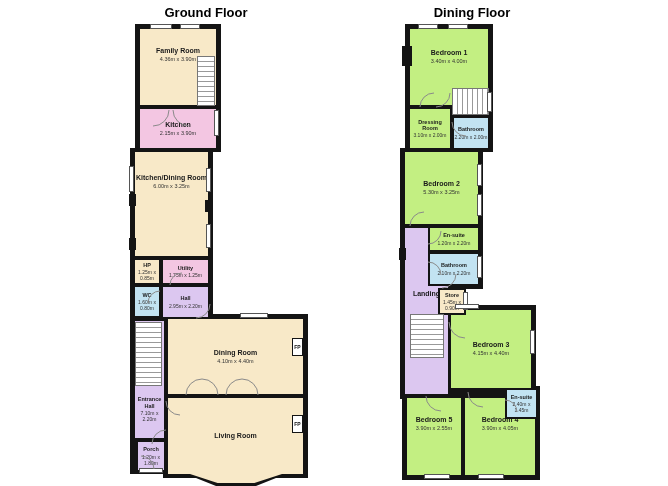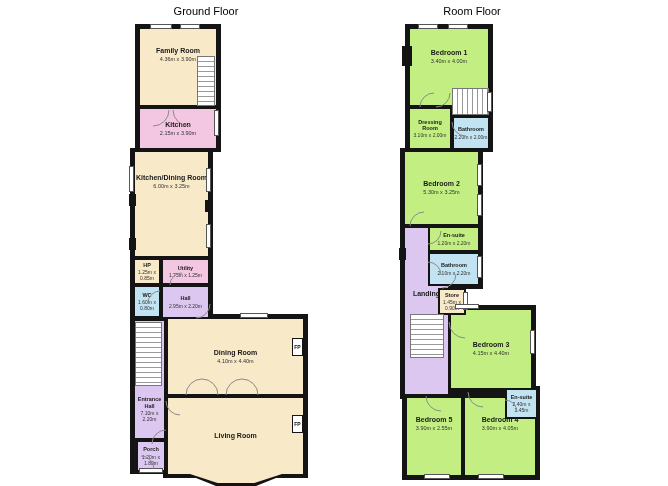--- a/index.html
+++ b/index.html
@@ -1,18 +1,18 @@
 <!DOCTYPE html>
 <html><head>
 <meta charset="utf-8">
 <style>
   html,body{margin:0;padding:0;background:#ffffff;}
   body{font-family:"Liberation Sans", sans-serif;}
   .canvas{position:relative;width:668px;height:486px;background:#fff;overflow:hidden;}
-  .floor-title{position:absolute;font-size:11px;font-weight:normal;color:#000;text-align:center;z-index:6;}
+  .floor-title{position:absolute;font-size:13px;font-weight:bold;color:#000;text-align:center;z-index:6;}
   .wallblock{position:absolute;z-index:0;}
   .room{position:absolute;border:2px solid #141414;box-sizing:border-box;z-index:1;
         display:flex;flex-direction:column;align-items:center;justify-content:center;text-align:center;}
   .room.z2{z-index:2;}
   .rname{font-weight:bold;font-size:7px;line-height:1.15;color:#1a1a1a;}
   .rdims{font-size:5.5px;line-height:1.2;color:#333;margin-top:1px;}
   .sm .rname{font-size:5.5px;}
   .sm .rdims{font-size:5px;}
   .pb24{padding-bottom:24px;} .pb44{padding-bottom:44px;} .pb20{padding-bottom:20px;} .pb26{padding-bottom:26px;}
   .label-bottom{justify-content:flex-end;padding-bottom:16px;}
@@ -28,21 +28,21 @@
   .doors path{stroke:#8a8a8a;stroke-width:1;fill:none;}
   .bay-outer{position:absolute;z-index:2;clip-path:polygon(0 0,100% 0,70% 100%,30% 100%);}
   .bay-inner{position:absolute;z-index:3;clip-path:polygon(0 0,100% 0,70% 100%,30% 100%);}
 </style>
 </head>
 <body>
 
 <div class="canvas">
 
   <div class="floor-title" style="left:160px;top:5px;width:92px;">Ground Floor</div>
-  <div class="floor-title" style="left:428px;top:5px;width:88px;">Room Floor</div>
+  <div class="floor-title" style="left:428px;top:5px;width:88px;">Dining Floor</div>
 
   <div>
 
     <div class="wallblock" style="left: 135px; top: 24px; width: 86px; height: 128px; background-color: rgb(20, 20, 20);"></div>
     <div class="wallblock" style="left: 130px; top: 148px; width: 83px; height: 173px; background-color: rgb(20, 20, 20);"></div>
     <div class="wallblock" style="left: 163px; top: 314px; width: 145px; height: 85px; background-color: rgb(20, 20, 20);"></div>
     <div class="wallblock" style="left: 130px; top: 316px; width: 39px; height: 158px; background-color: rgb(20, 20, 20);"></div>
     <div class="wallblock" style="left: 163px; top: 393px; width: 145px; height: 85px; background-color: rgb(20, 20, 20);"></div>
 
     <div class="room pb24" style="left: 138px; top: 27px; width: 80px; height: 80px; background-color: rgb(248, 233, 200);">

